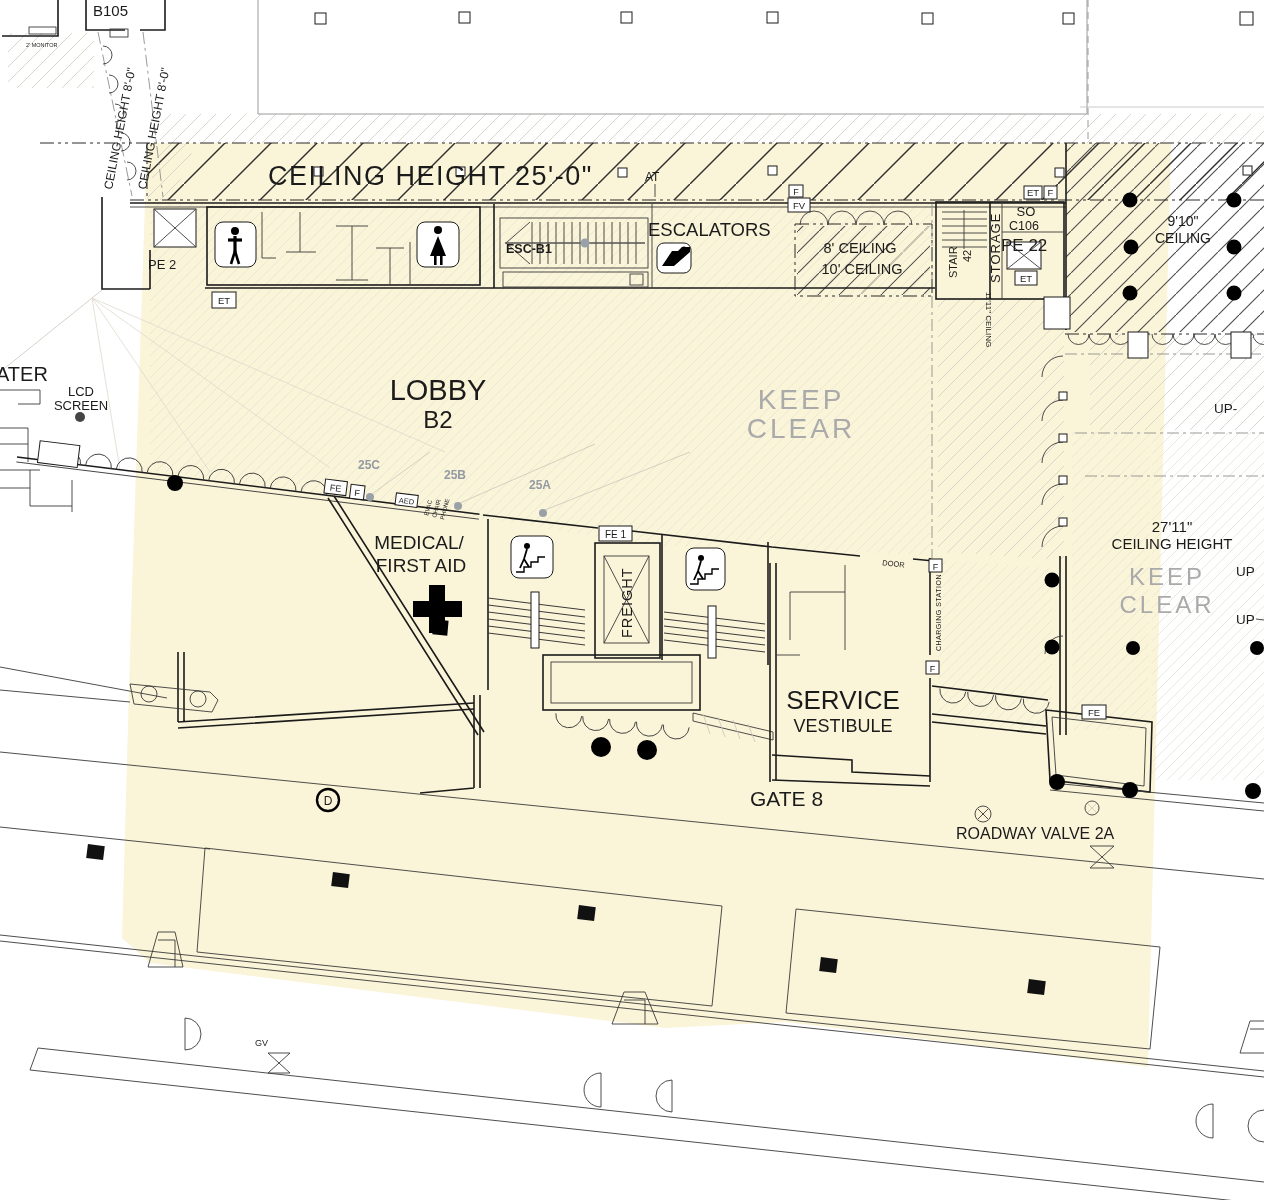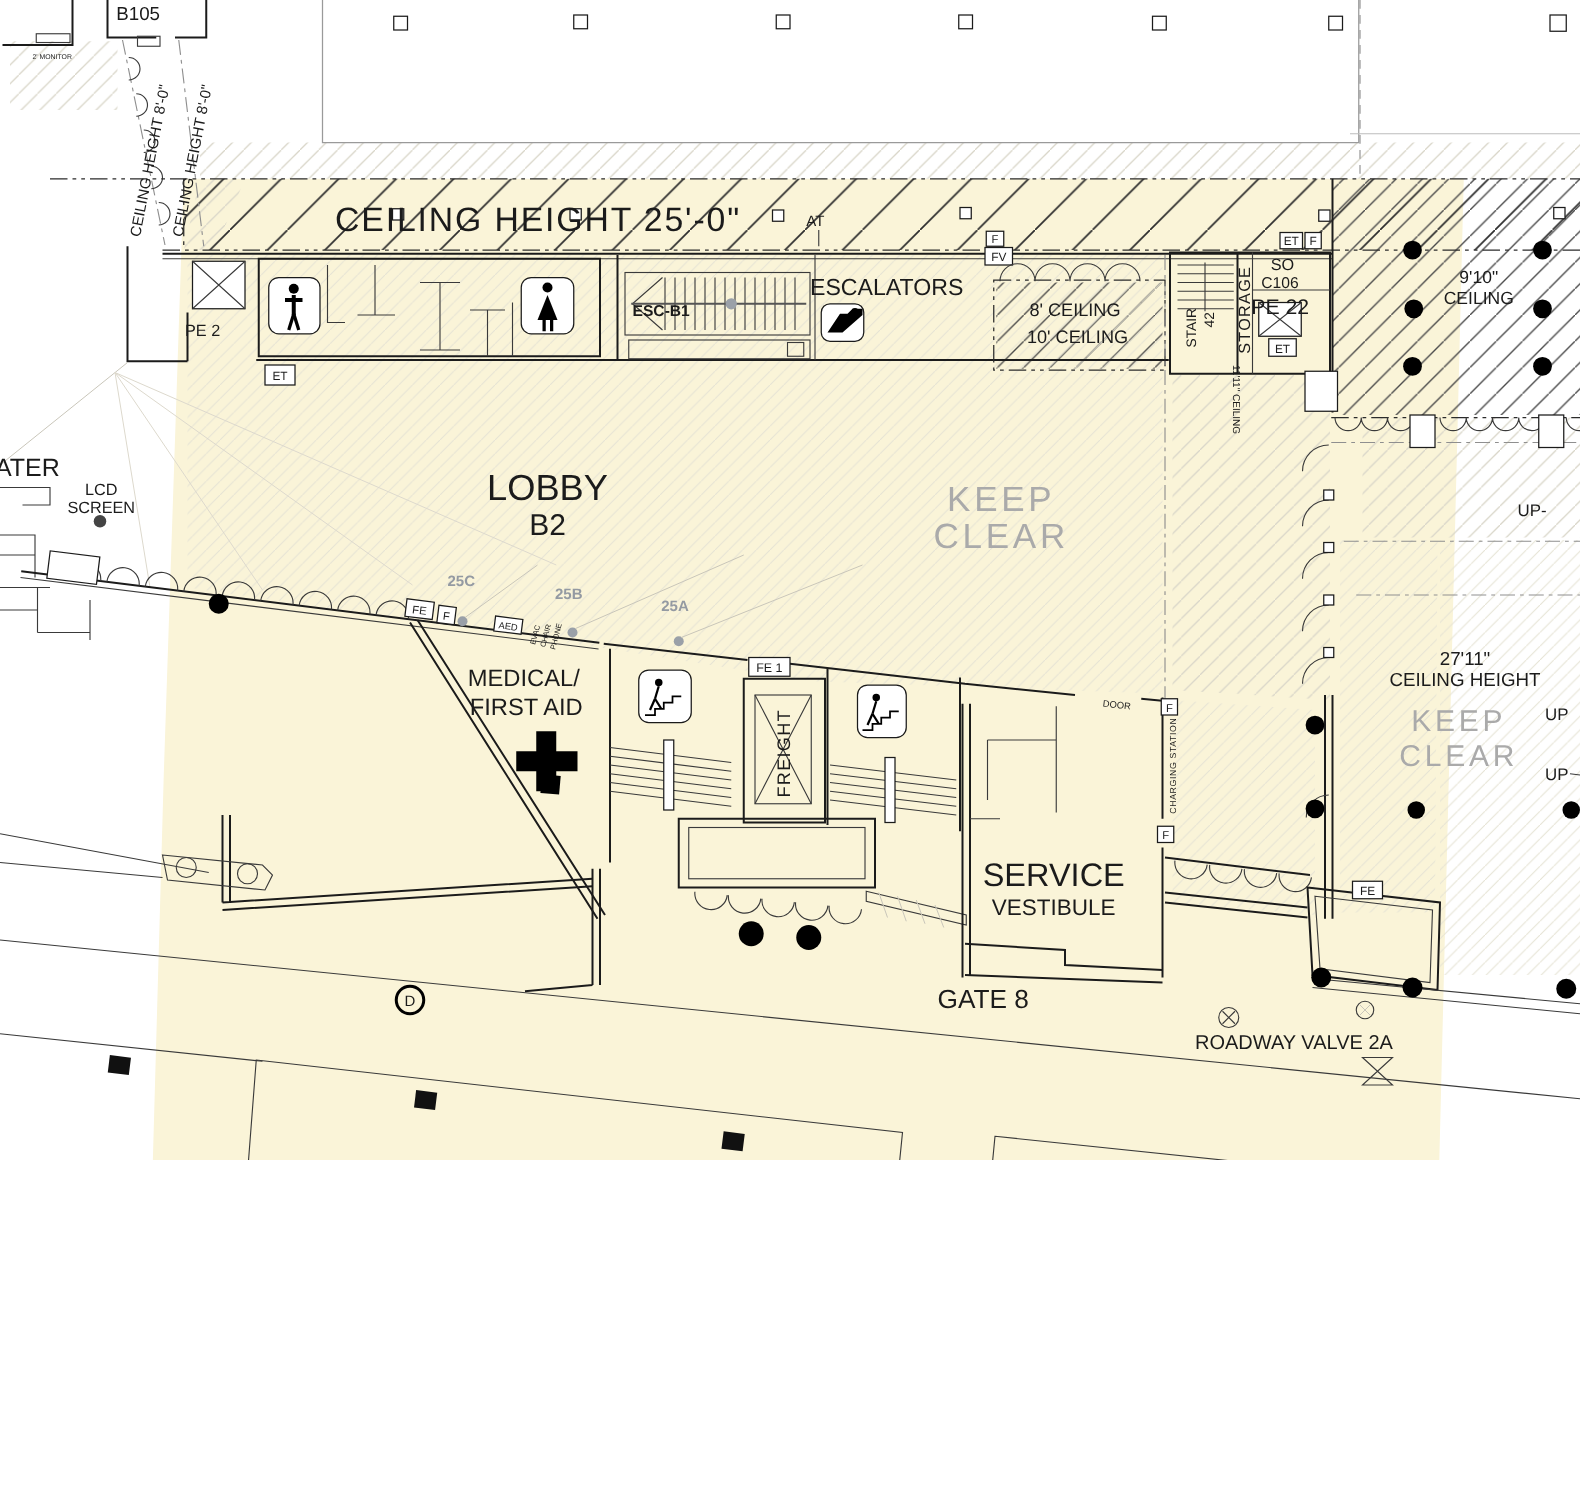--- a/index.html
+++ b/index.html
@@ -1,16 +1,16 @@
 <!DOCTYPE html>
 <html><head>
 <meta charset="utf-8">
 <style>
   html,body{margin:0;padding:0;background:#ffffff;}
-  #stage{position:relative;width:1264px;height:928px;background:#ffffff;overflow:hidden;
+  #stage{position:relative;width:1264px;height:1200px;background:#ffffff;overflow:hidden;
          font-family:"Liberation Sans", sans-serif;}
   svg{display:block}
   text{fill:#1b1b1b;font-family:"Liberation Sans", sans-serif;}
   .gray{fill:#aaaaaa;}
   .grayb{fill:#949aa2;font-weight:bold;}
   .wall{stroke:#1b1b1b;fill:none;stroke-width:1.6;}
   .thin{stroke:#3a3a3a;fill:none;stroke-width:0.9;}
   .faint{stroke:#c9c6ba;fill:none;stroke-width:0.8;}
   .dashdot{stroke:#2b2b2b;fill:none;stroke-width:1;stroke-dasharray:14 4 3 4 3 4;}
   .dashdotg{stroke:#8f8f8f;fill:none;stroke-width:0.9;stroke-dasharray:12 4 3 4;}

